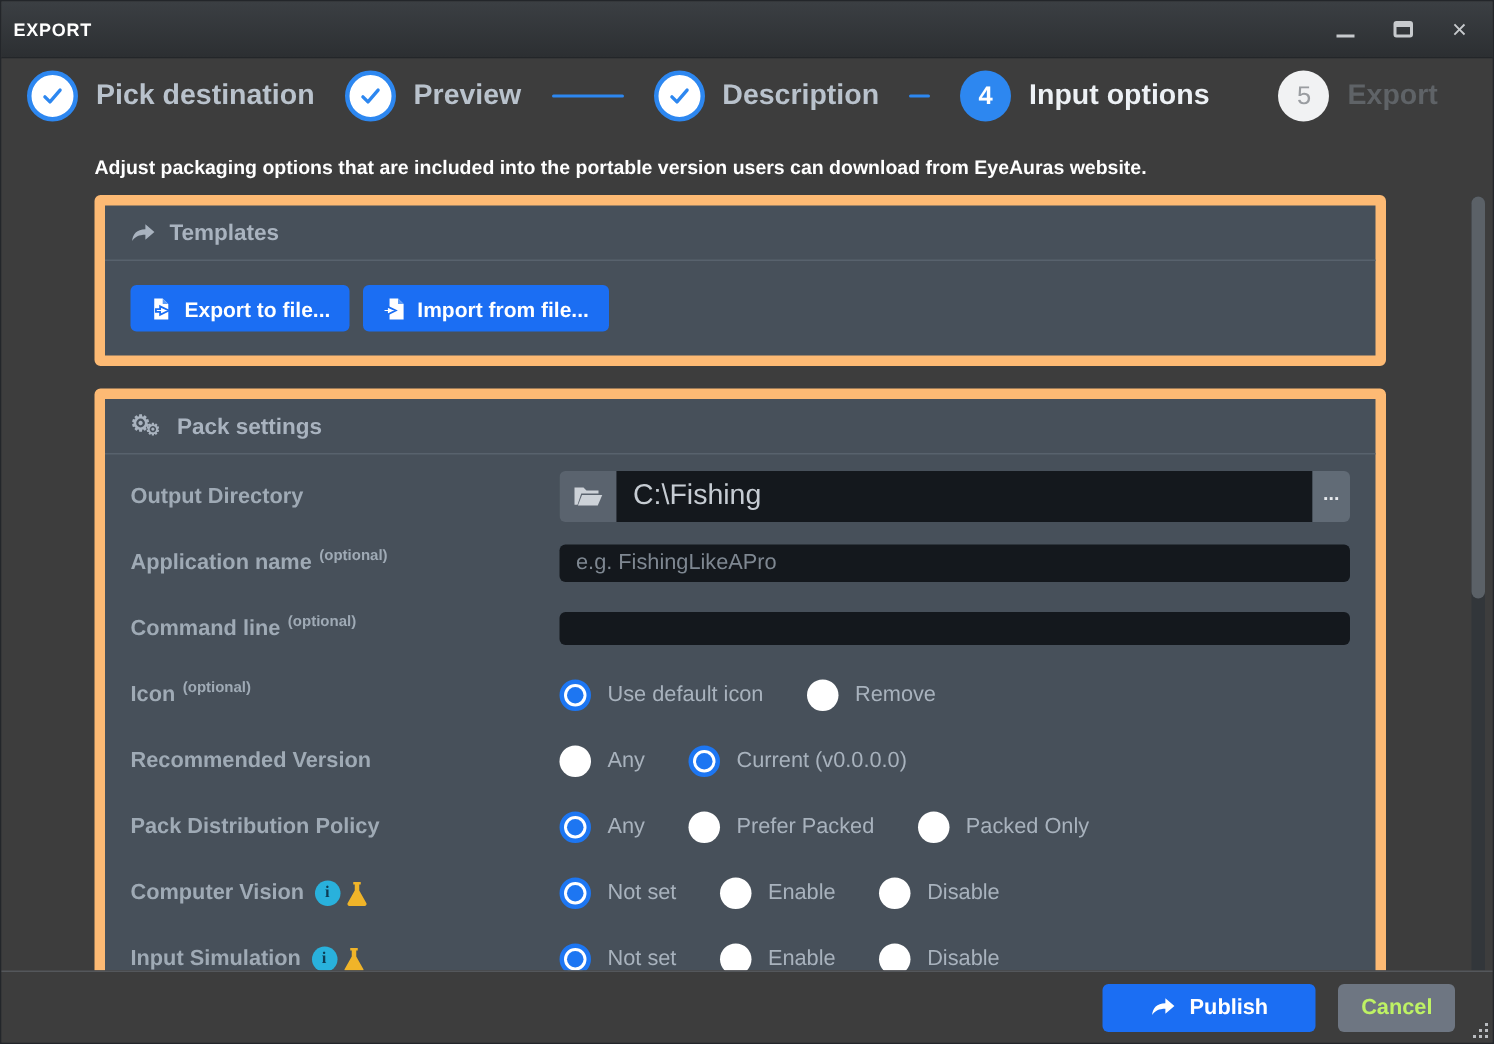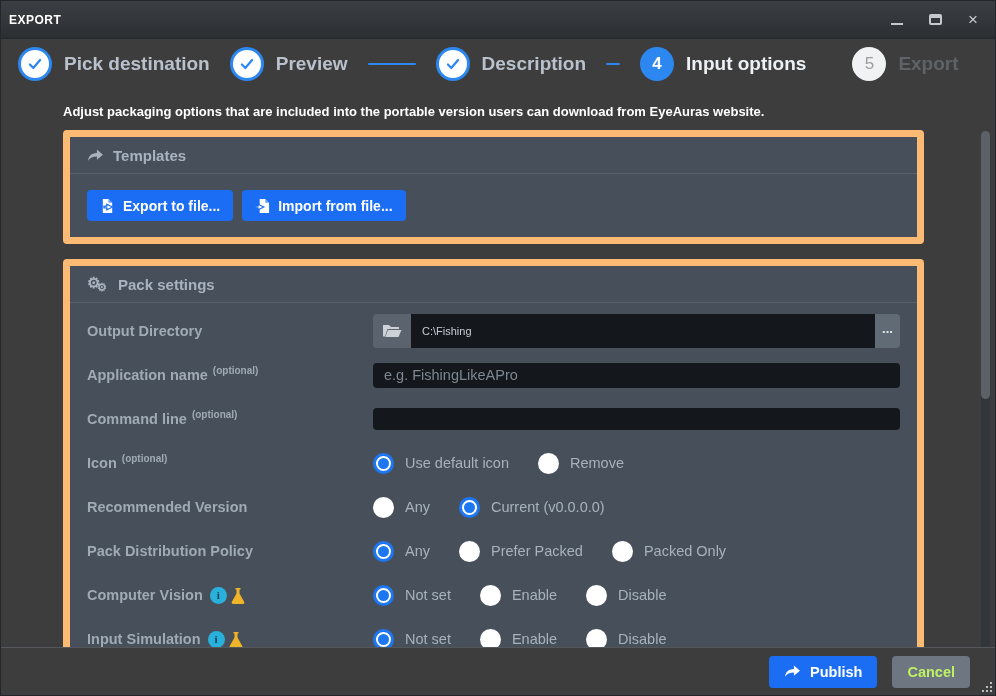--- a/index.html
+++ b/index.html
@@ -56,21 +56,21 @@
   .row { display:flex; align-items:center; height:44px; padding:0 17px; }
   .row-label { width:286px; flex:0 0 286px; color:#9faab5; font-size:14.5px; font-weight:bold;
     display:flex; align-items:center; }
   .optional { font-size:10px; font-weight:bold; color:#9faab5; margin-left:5px; transform:translateY(-5px); }
 
   
   .dir-group { display:flex; height:34px; width:545px; border-radius:4px; overflow:hidden; }
   .folder-btn { width:38px; flex:0 0 38px; background:#5a636e; display:flex; align-items:center;
     justify-content:center; border:none; cursor:pointer; }
   .dir-input { flex:1; background:#14181d; border:none; outline:none; color:#c6ccd3;
-    font-size:11px; padding:2px 11px; min-width:0; }
+    font-size:19px; padding:2px 11px; min-width:0; }
   .browse-btn { width:25px; flex:0 0 25px; background:#616b76; color:#e8ebee; border:none;
     font-size:13px; font-weight:bold; cursor:pointer; padding-bottom:6px; }
 
   .text-input { width:545px; background:#14181d; border:none; outline:none; border-radius:4px;
     color:#c6ccd3; font-size:14.5px; padding:0 11px; }
   .text-input::placeholder { color:#7e8791; opacity:1; }
   .text-input.name { height:25px; }
   .text-input.cmd { height:22px; }
 
   
@@ -89,21 +89,21 @@
   
   .sb-track { position:absolute; top:92px; right:5px; width:9px; height:553px;
     background:#32363a; border-radius:5px; }
   .sb-thumb { position:absolute; top:0; left:0; width:9px; height:268px;
     background:#5b6167; border-radius:5px; }
 
   
   .footer { flex:0 0 48px; height:48px; background:#3d3d3d; border-top:1px solid #54575b;
     display:flex; align-items:center; justify-content:flex-end; gap:15px; padding-right:25px; position:relative; }
   .btn-publish { background:#1b6ef3; color:#fff; border:none; border-radius:4px; height:32px;
-    padding:0 15px; display:flex; align-items:center; gap:9px; font-size:14.5px; font-weight:bold; cursor:pointer; }
+    padding:0 32px; display:flex; align-items:center; gap:9px; font-size:14.5px; font-weight:bold; cursor:pointer; }
   .btn-cancel { background:#6e7682; color:#bef264; border:none; border-radius:4px; height:32px;
     padding:0 15px; font-size:14.5px; font-weight:bold; cursor:pointer; }
   .resize-grip { position:absolute; right:2px; bottom:2px; }
 </style>
 </head>
 <body>
 
 <div class="window">
 
   <div class="titlebar">

